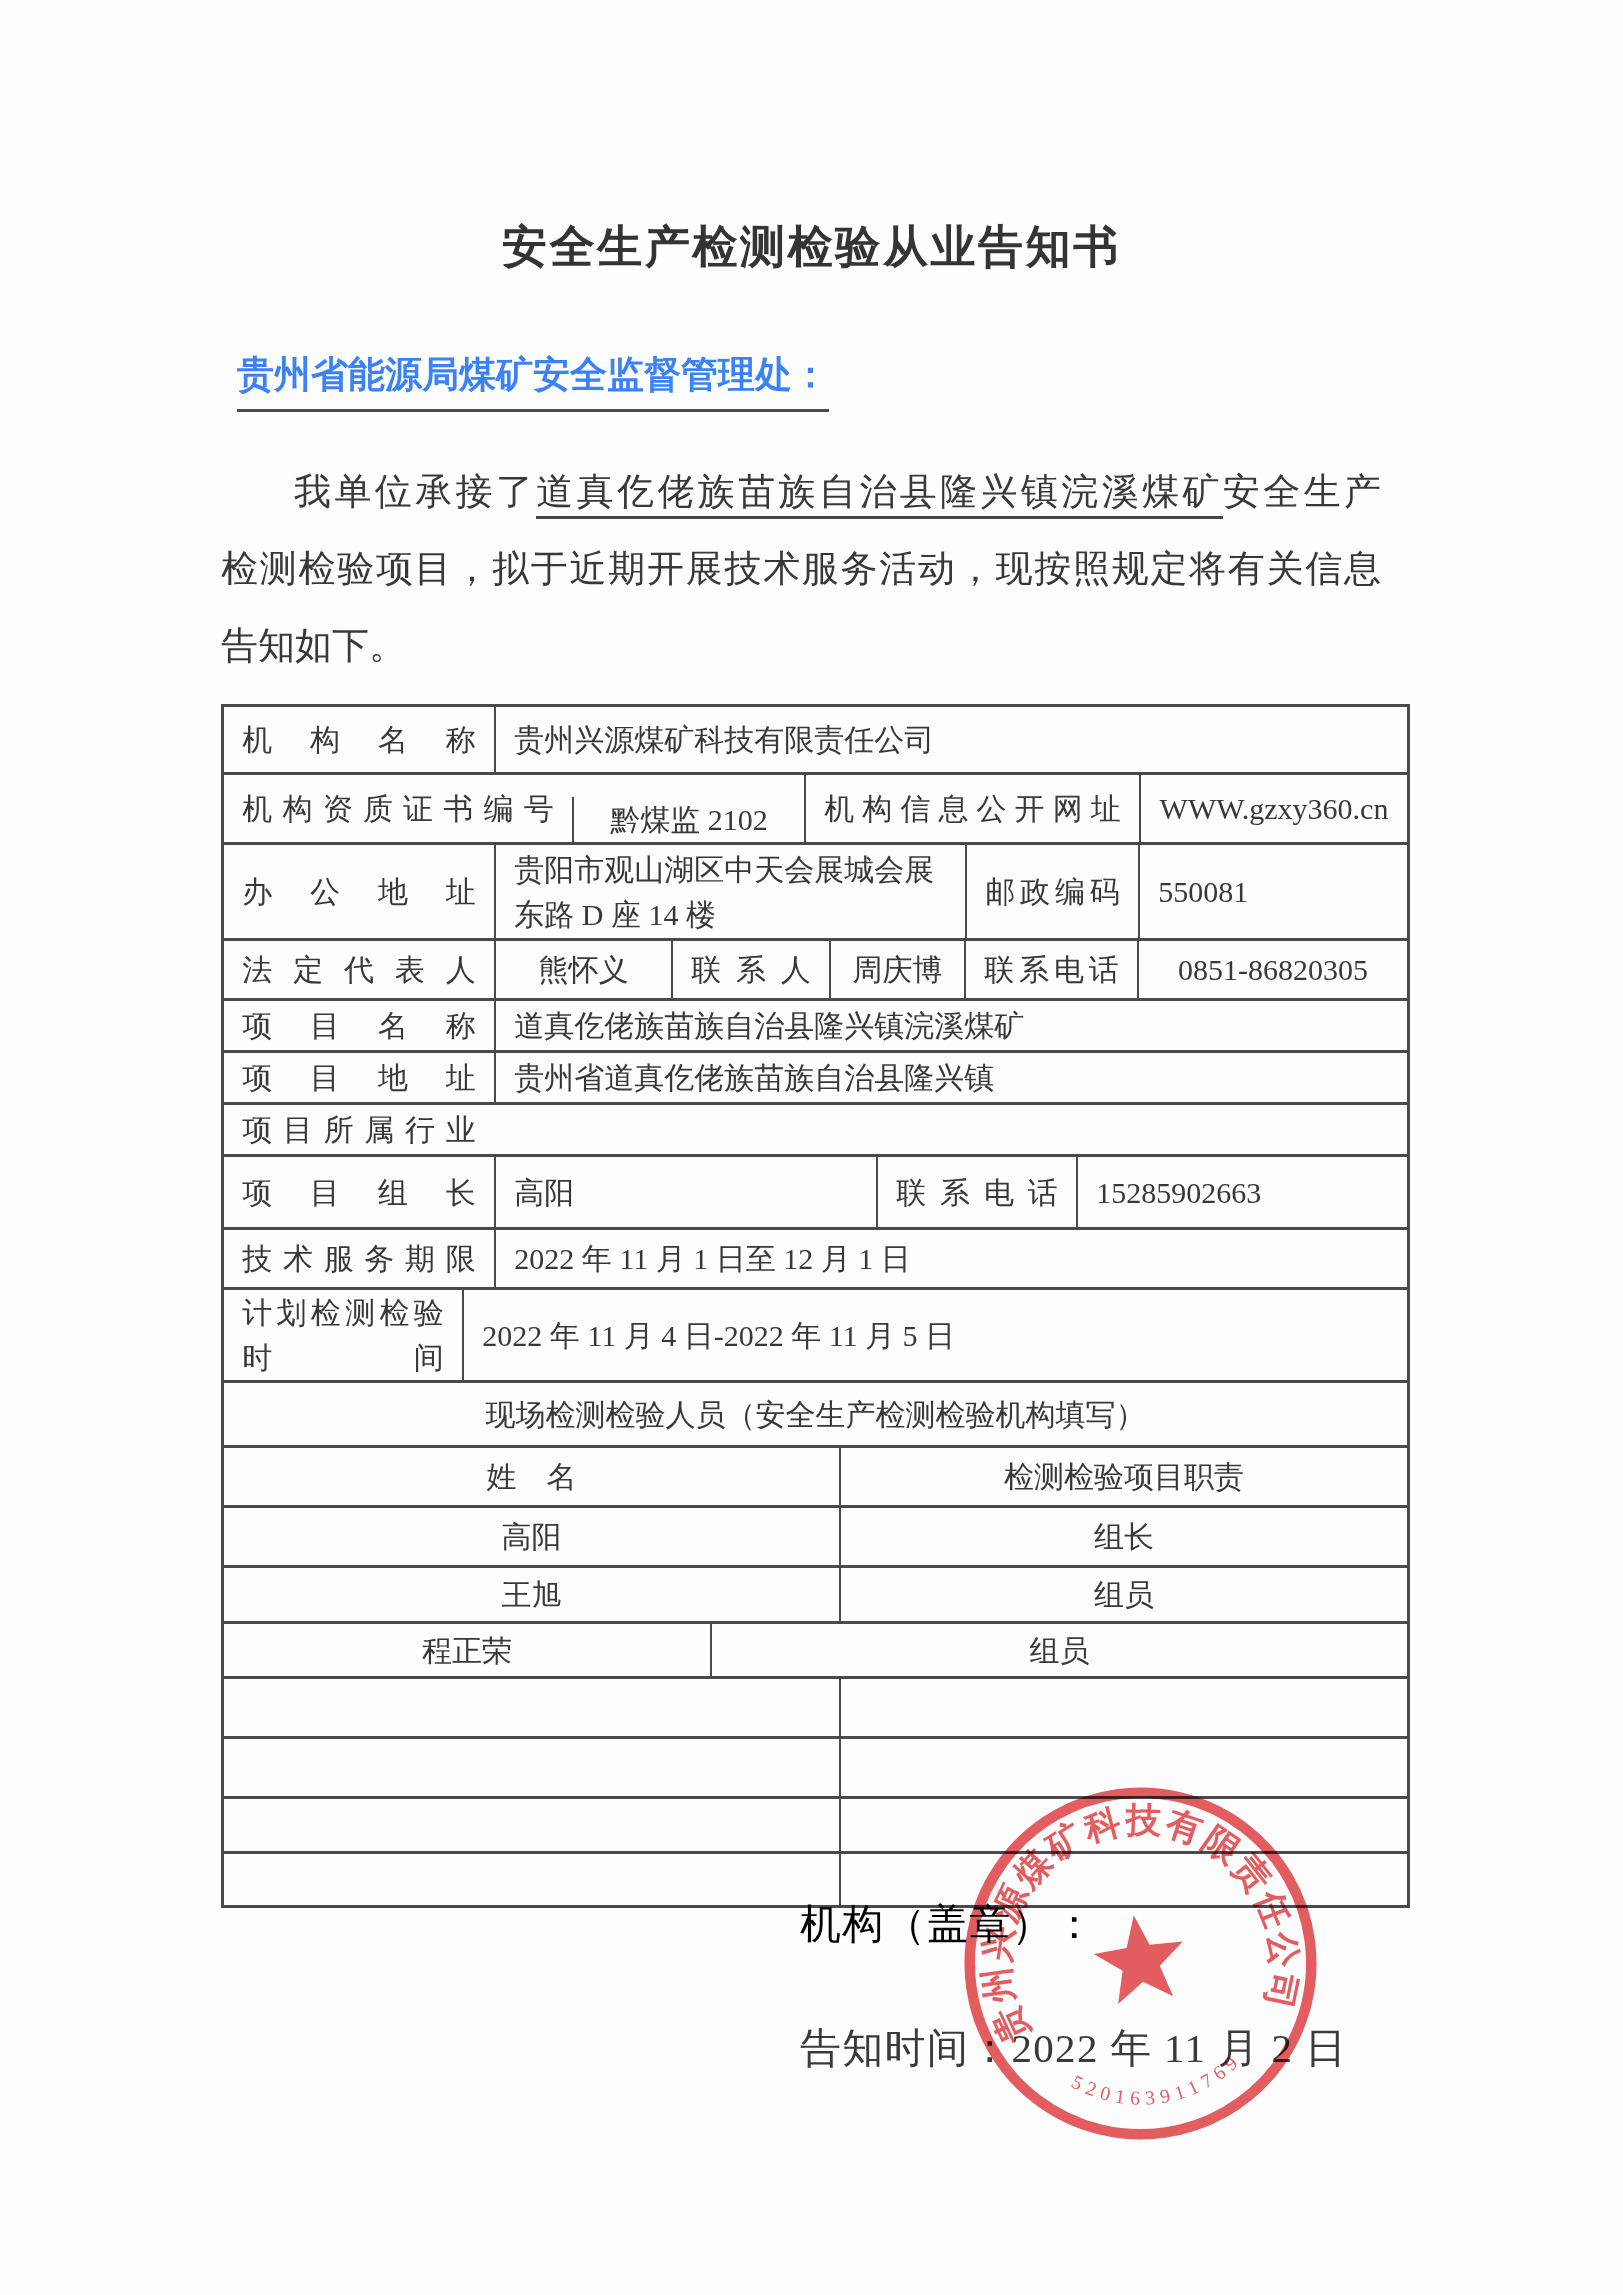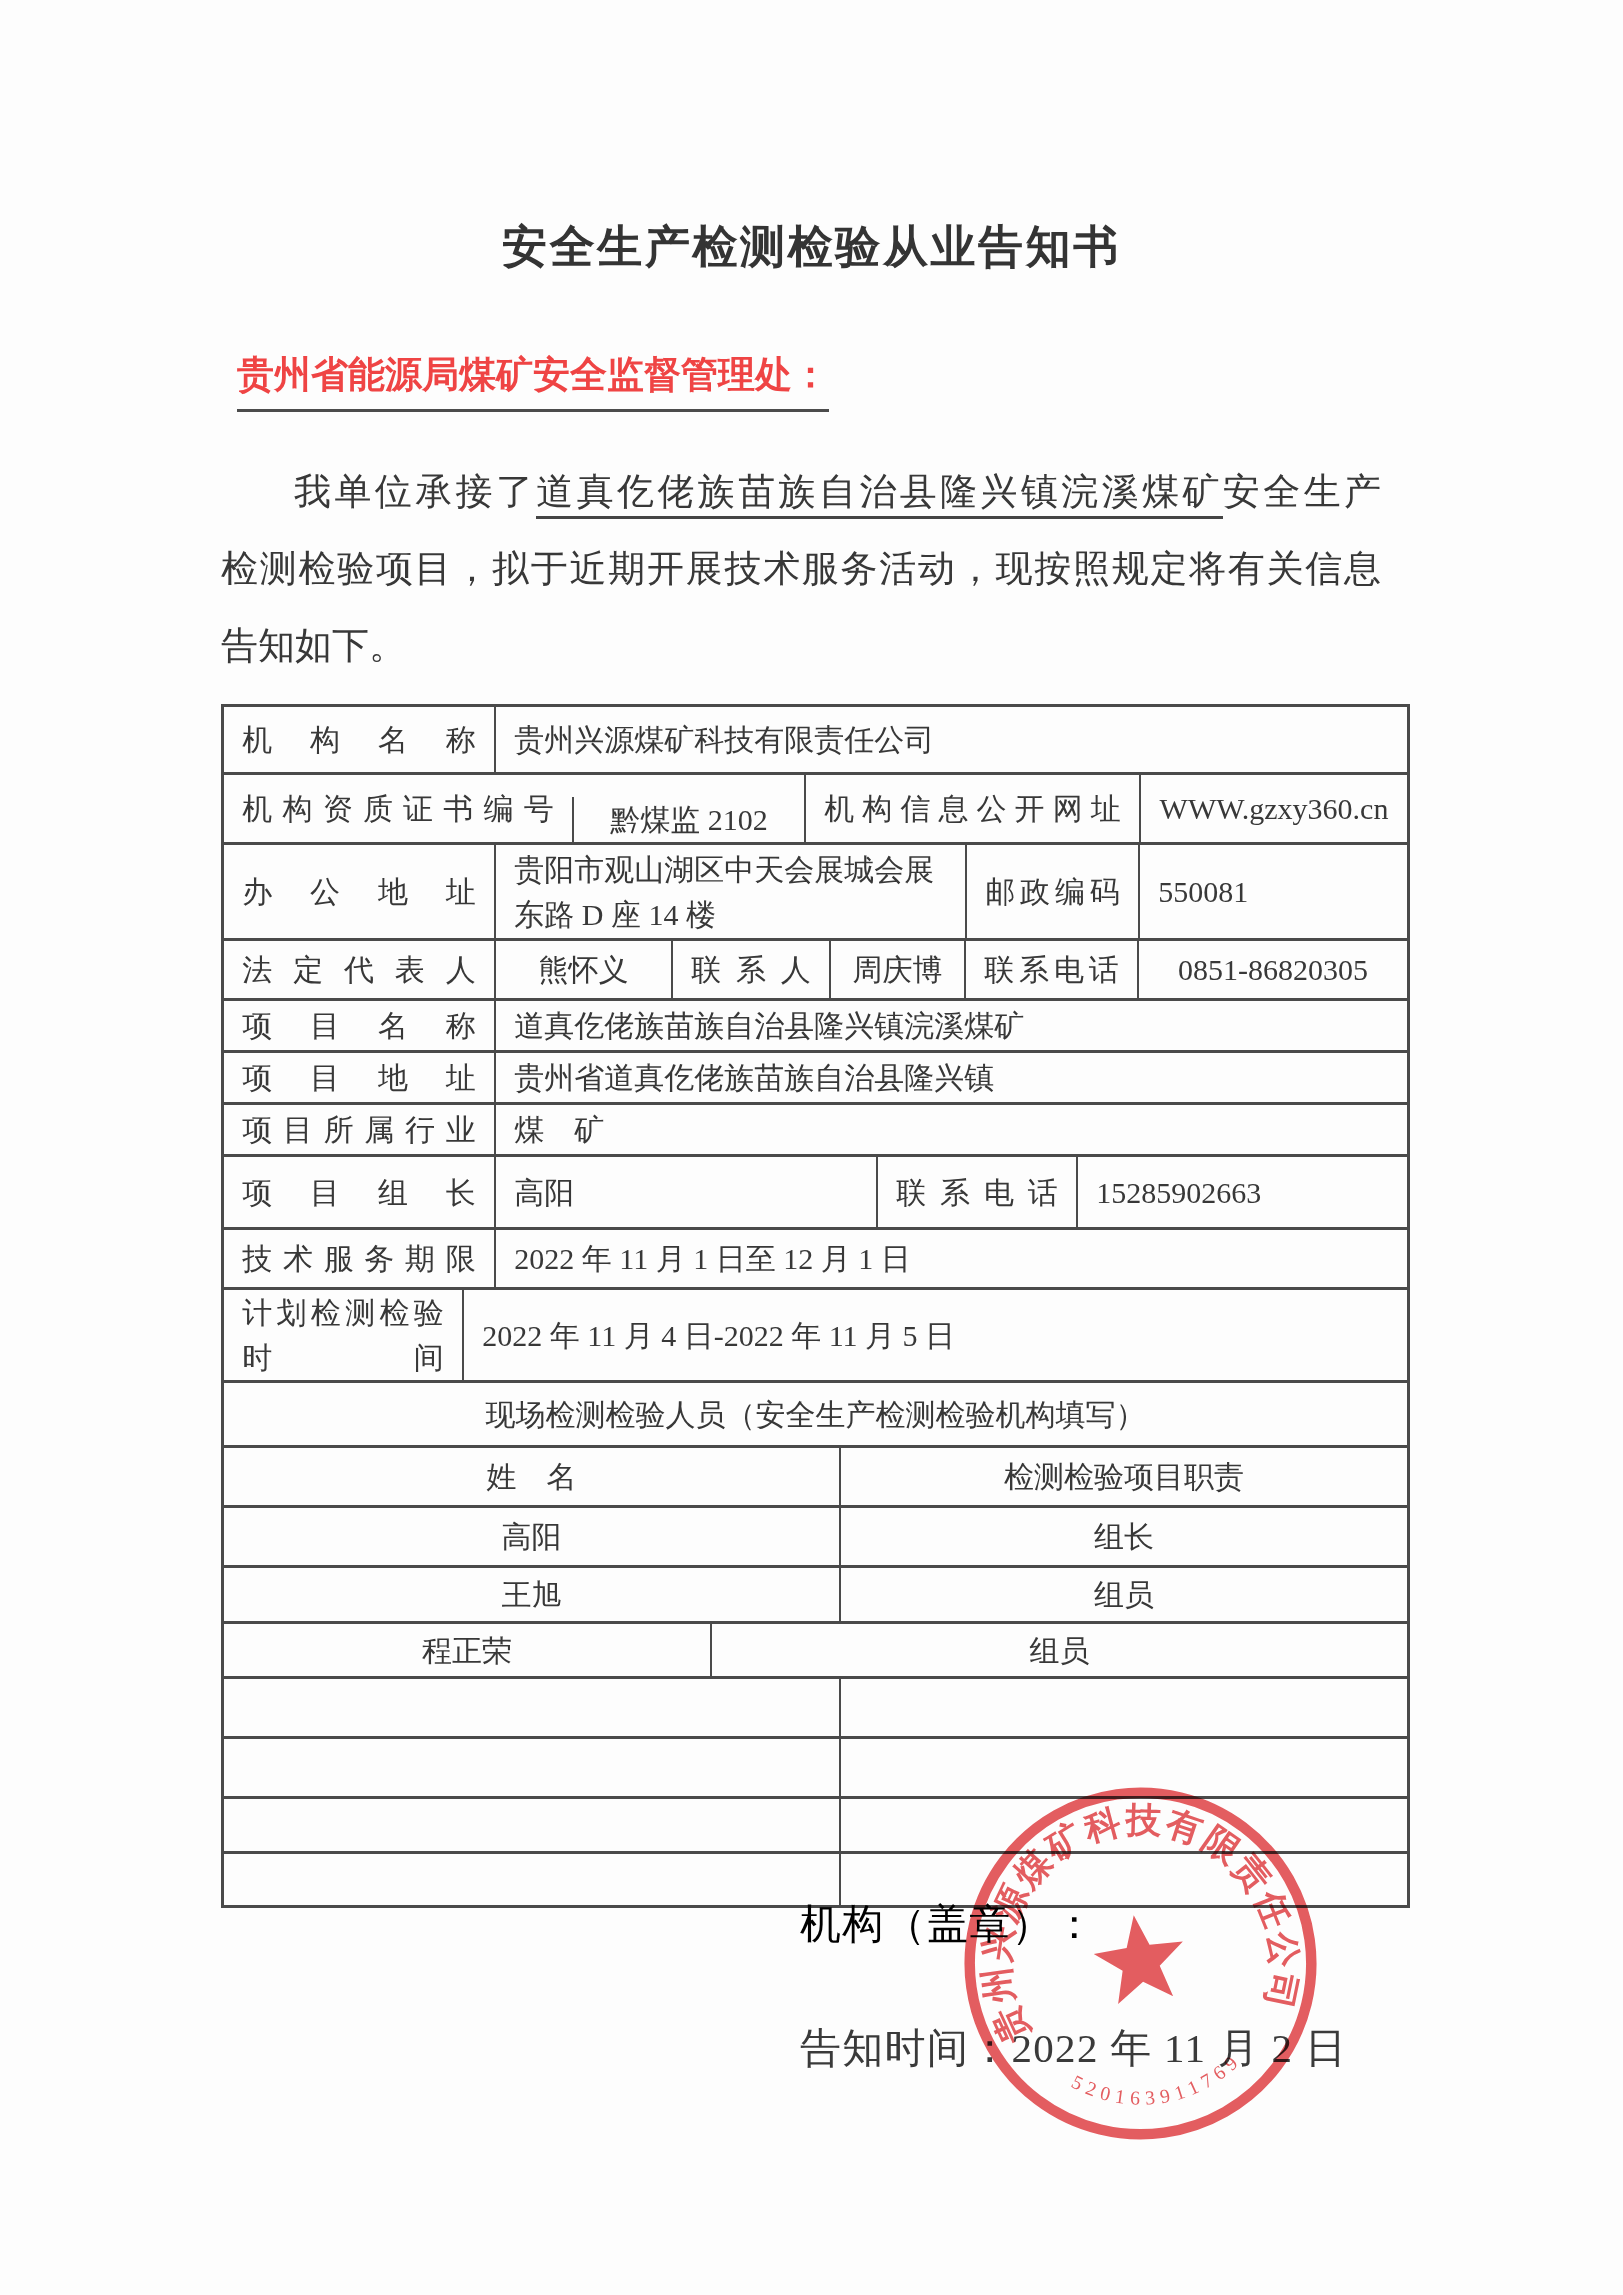--- a/index.html
+++ b/index.html
@@ -14,21 +14,21 @@
   .doc-title {
     position:absolute; top:217px; left:0; width:100%;
     text-align:center;
     font-family:"Liberation Sans","DejaVu Sans",sans-serif;
     font-size:45px; font-weight:bold; letter-spacing:2.6px;
     color:#343434;
   }
   .addressee {
     position:absolute; left:237px; top:350px;
     font-size:37px; font-weight:bold;
-    color:#ef4444;
+    color:#3b82f6;
     border-bottom:3.3px solid #4c4c4c;
     padding-bottom:9.2px;
   }
   .body-para {
     position:absolute; left:221px; top:453px; width:1160px;
     font-size:37px; line-height:77px; color:#383838;
   }
   .bline { text-align:justify; text-align-last:justify; }
   .bline.first { text-indent:73px; }
   .bline.last { text-align-last:left; }
@@ -168,23 +168,20 @@
           <span>项目地址</span>
         </div>
       <div class="tcell val grow">
           <span>贵州省道真仡佬族苗族自治县隆兴镇</span>
         </div>
     </div>
 
     <div class="trow" style="min-height:52px;">
       <div class="tcell cfirst lbl" style="width:270px;">
           <span>项目所属行业</span>
-        </div>
-      <div class="tcell val grow">
-          <span>煤　矿</span>
         </div>
     </div>
 
     <div class="trow" style="min-height:73px;">
       <div class="tcell cfirst lbl" style="width:270px;">
           <span>项目组长</span>
         </div>
       <div class="tcell val" style="width:382px;">
           <span>高阳</span>
         </div>

